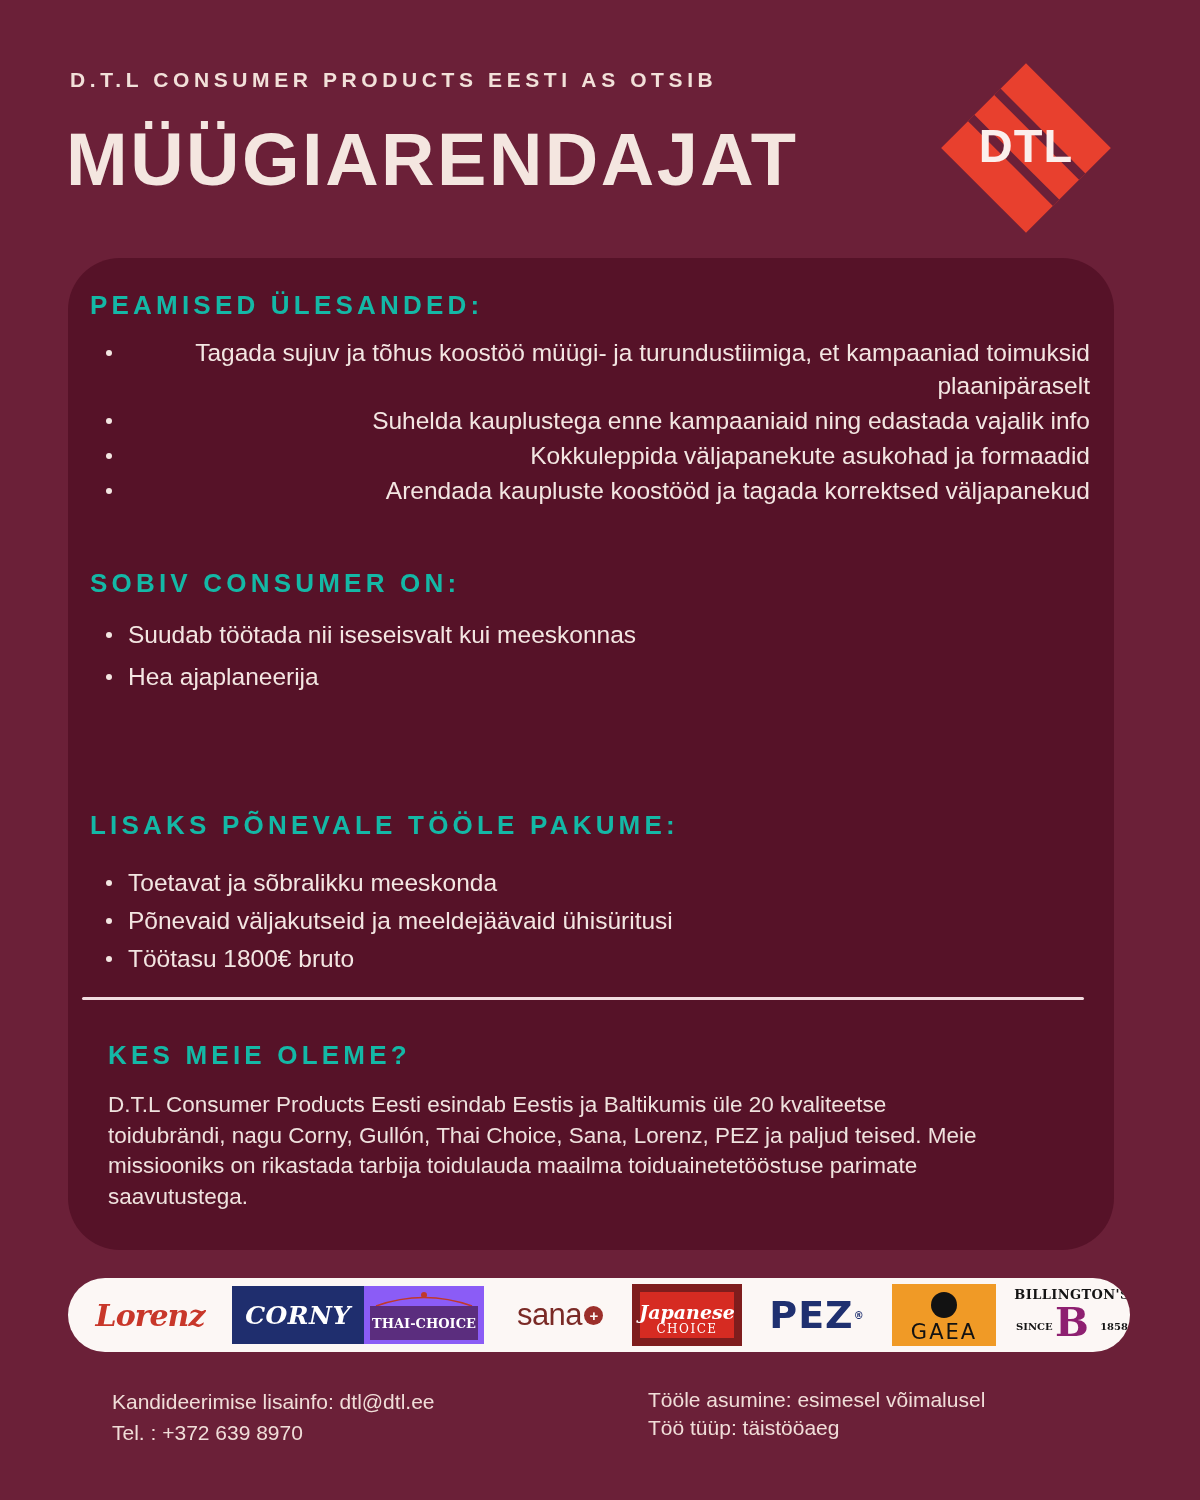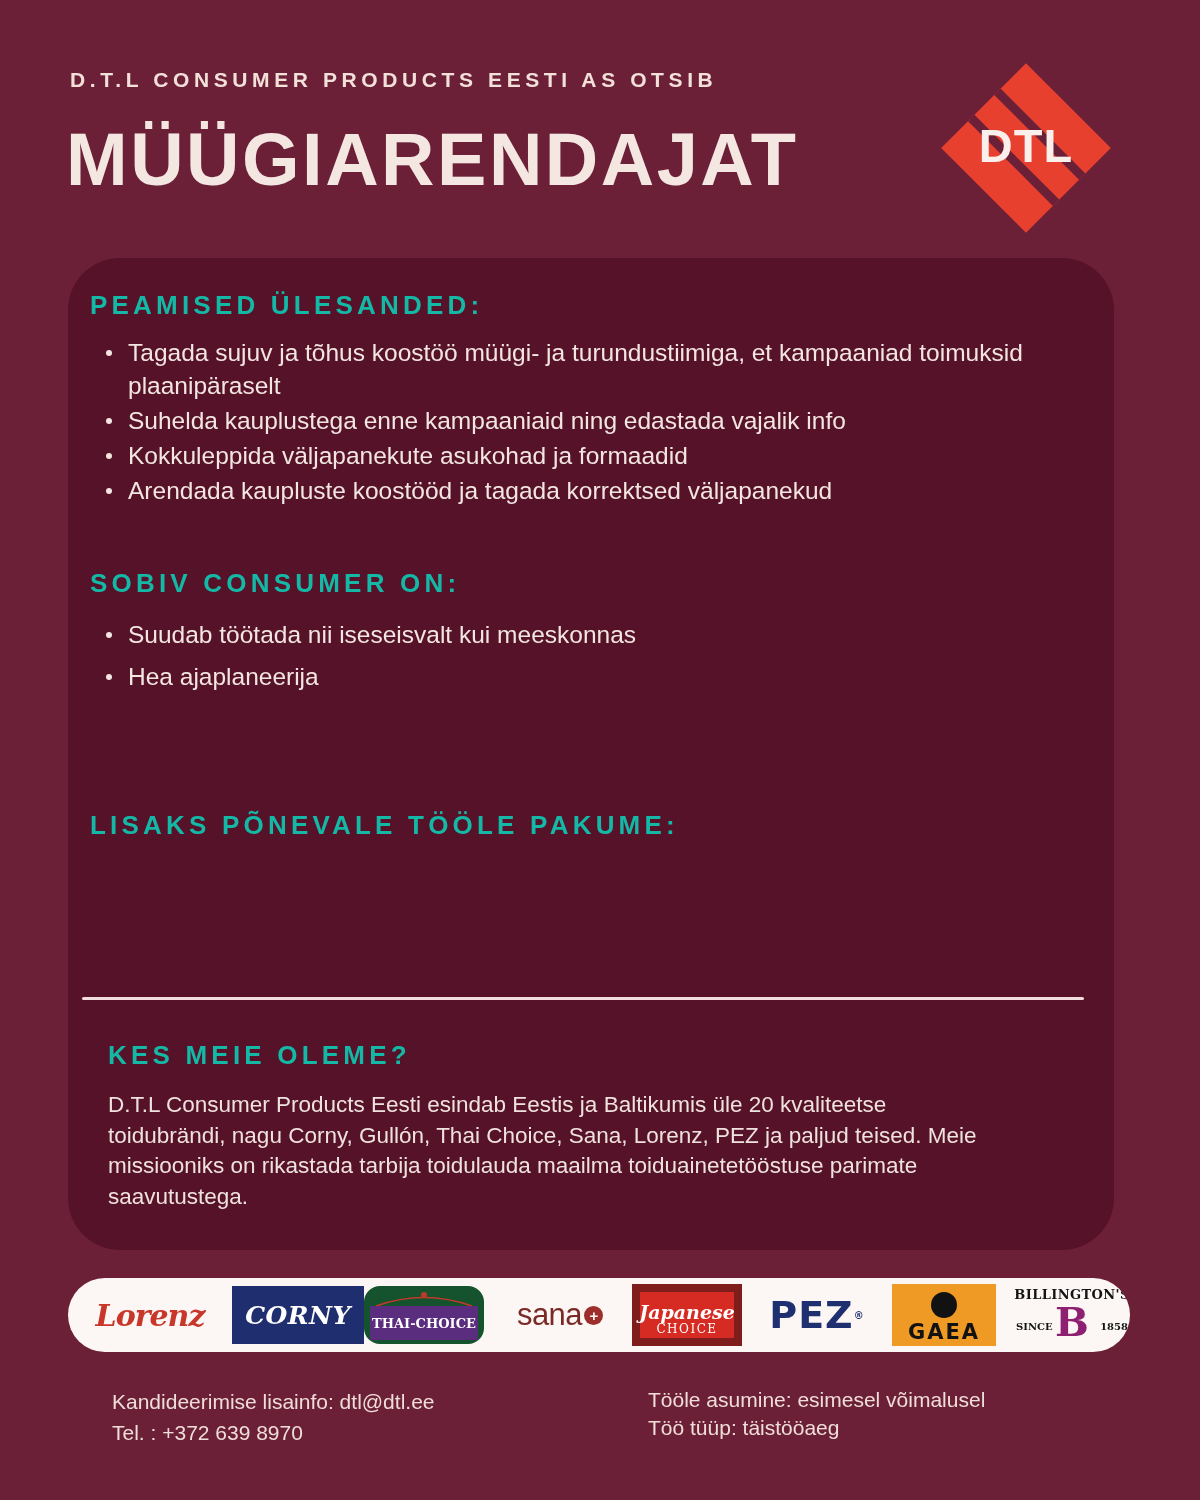--- a/index.html
+++ b/index.html
@@ -87,21 +87,21 @@
     width: 6px; height: 6px;
     border-radius: 50%;
     background: #F3E6E2;
   }
 
   
   .blk { position: absolute; }
 
   #tasks-title   { left: 22px;  top: 32px; }
   #tasks-list    { left: 22px;  top: 78px; width: 1000px; }
-  #tasks-list li { margin-bottom: 2px; }
+  #tasks-list li { margin-bottom: 2px; text-align: right; }
 
   #cand-title    { left: 22px;  top: 310px; }
   #cand-list     { left: 22px;  top: 360px; width: 1000px; }
   #cand-list li  { margin-bottom: 9px; }
 
   #perks-title   { left: 22px;  top: 552px; }
   #perks-list    { left: 22px;  top: 608px; width: 1000px; }
   #perks-list li { margin-bottom: 5px; }
 
   .divider {
@@ -153,24 +153,23 @@
     color: #FFFFFF;
     font-family: "DejaVu Serif", serif;
     font-weight: 700;
     font-size: 25px;
     letter-spacing: 0.5px;
     font-style: italic;
   }
   
   .b-thai {
     width: 120px; height: 58px;
-    background: #14532d;
+    background: #8b5cf6;
     position: relative;
     flex-direction: column;
-    border-radius: 16px;
   }
   .b-thai .inner {
     position: absolute;
     left: 6px; right: 6px; bottom: 4px; top: 20px;
     background: #5B2D7E;
     color: #FFFFFF;
     font-family: "DejaVu Serif", serif;
     font-weight: 700;
     font-size: 13px;
     line-height: 15px;
@@ -243,21 +242,21 @@
   }
   .b-gaea .head {
     width: 26px; height: 26px;
     border-radius: 50%;
     background: #121212;
     margin-top: 5px;
   }
   .b-gaea .txt {
     color: #121212;
     font-family: "DejaVu Sans", sans-serif;
-    font-weight: 700;
+    font-weight: 400;
     font-size: 21px;
     letter-spacing: 2px;
     margin-top: 2px;
   }
   
   .b-bill {
     width: 116px; height: 60px;
     position: relative;
     flex-direction: column;
   }
@@ -338,20 +337,25 @@
       <li>Arendada kaupluste koostööd ja tagada korrektsed väljapanekud</li>
     </ul>
 
     <div class="blk sect-title" id="cand-title">SOBIV CONSUMER ON:</div>
     <ul class="blk bullets" id="cand-list">
       <li>Suudab töötada nii iseseisvalt kui meeskonnas</li>
       <li>Hea ajaplaneerija</li>
     </ul>
 
     <div class="blk sect-title" id="perks-title">LISAKS PÕNEVALE TÖÖLE PAKUME:</div>
+    <ul class="blk bullets" id="perks-list">
+      <li>Toetavat ja sõbralikku meeskonda</li>
+      <li>Põnevaid väljakutseid ja meeldejäävaid ühisüritusi</li>
+      <li>Töötasu 1800€ bruto</li>
+    </ul>
 
     <div class="divider"></div>
 
     <div class="blk sect-title" id="about-title">KES MEIE OLEME?</div>
     <div class="blk" id="about-body">D.T.L Consumer Products Eesti esindab Eestis ja Baltikumis üle 20 kvaliteetse toidubrändi, nagu Corny, Gullón, Thai Choice, Sana, Lorenz, PEZ ja paljud teised. Meie missiooniks on rikastada tarbija toidulauda maailma toiduainetetööstuse parimate saavutustega.</div>
   </div>
 
   <div class="brand-strip">
 
     <div class="brand b-lorenz">

